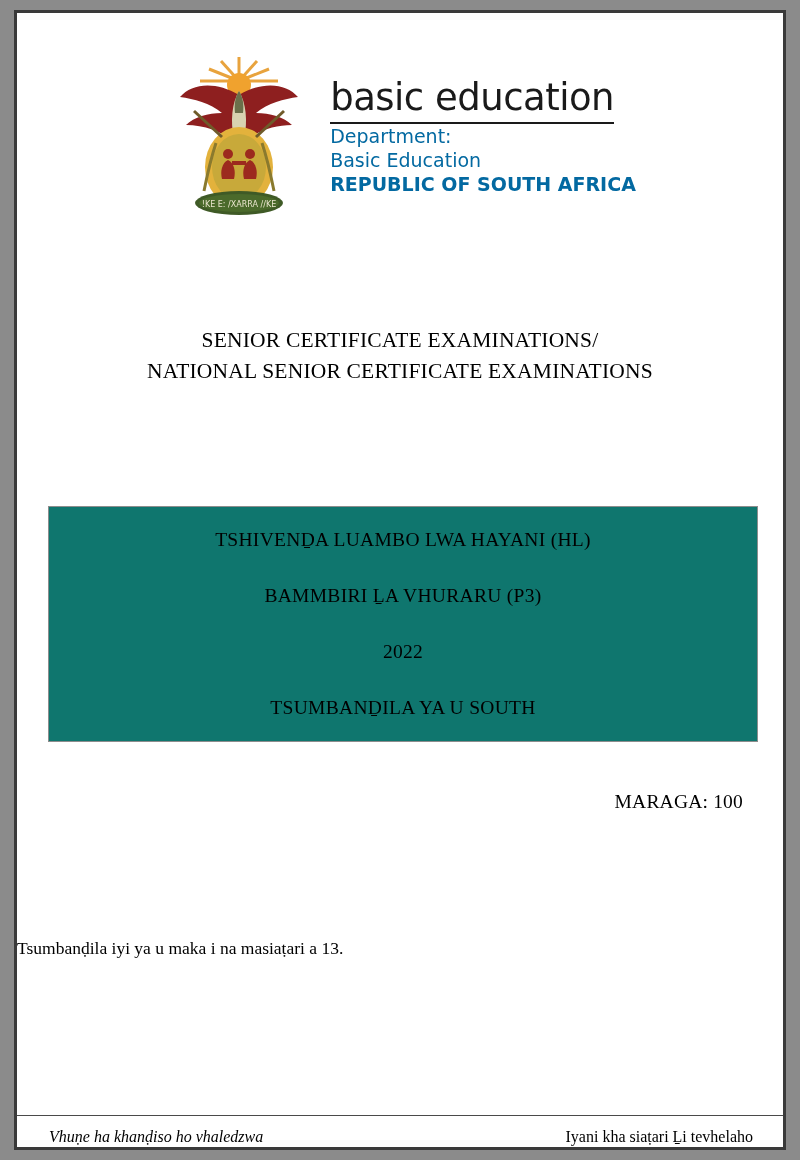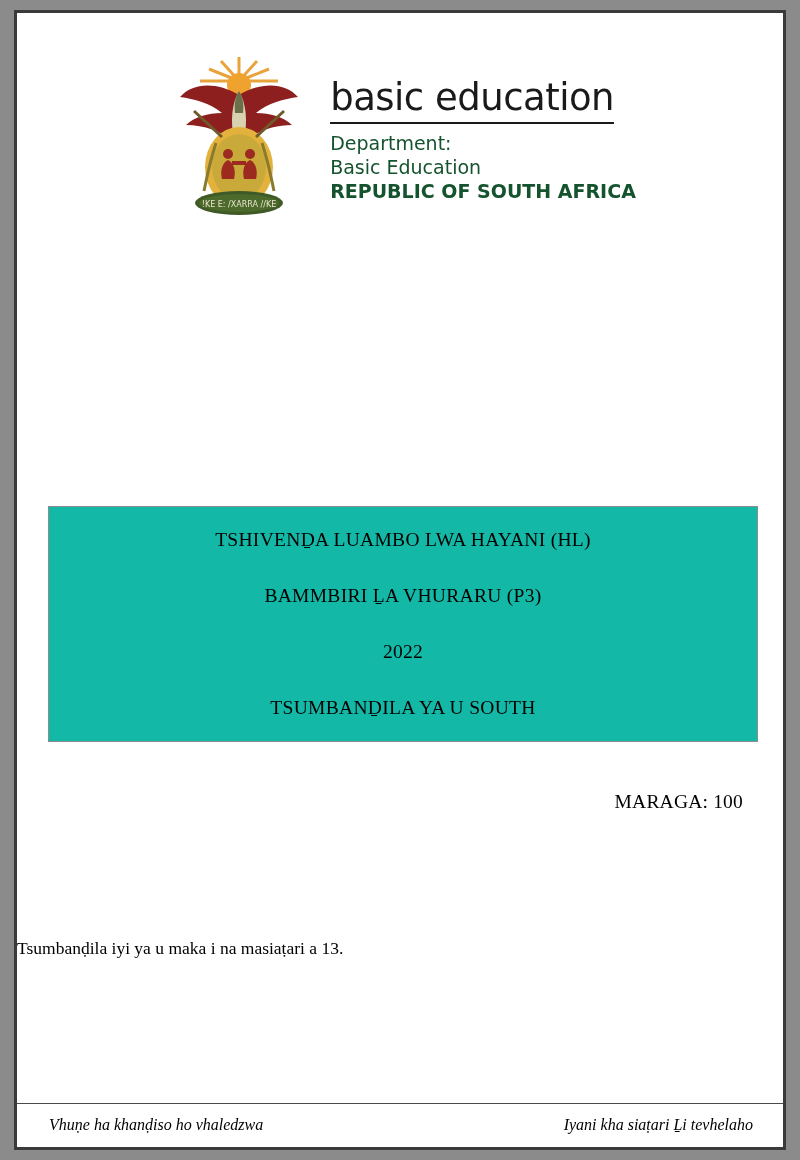--- a/index.html
+++ b/index.html
@@ -58,22 +58,21 @@
     color: #1a1a1a;
     letter-spacing: -0.5px;
     border-bottom: 2px solid #1a1a1a;
     padding-bottom: 4px;
     display: inline-block;
   }
   .dept-lines {
     font-family: "DejaVu Sans", sans-serif;
     font-size: 19px;
     line-height: 1.28;
-    color: #14532d;
-    margin-top: 7px;
+    color: #0369a1;
   }
   .dept-lines .bold {
     font-weight: bold;
   }
 
   
   .exam-heading {
     position: absolute;
     top: 312px;
     left: 0;
@@ -84,21 +83,21 @@
     letter-spacing: 0.2px;
   }
 
   
   .subject-box {
     position: absolute;
     top: 493px;
     left: 31px;
     width: 710px;
     height: 236px;
-    background: #14b8a6;
+    background: #0f766e;
     border: 1px solid #8d8d8d;
     box-sizing: border-box;
     display: flex;
     flex-direction: column;
     justify-content: center;
     align-items: center;
   }
   .subject-line {
     font-size: 19.5px;
     text-align: center;
@@ -125,37 +124,36 @@
     text-align: left;
     font-size: 17.5px;
   }
 
   
   .footer {
     position: absolute;
     bottom: 0;
     left: 0;
     width: 100%;
-    height: 44px;
+    height: 32px;
     border-top: 1px solid #4a4a4a;
     box-sizing: border-box;
   }
   .footer-left {
     position: absolute;
     left: 32px;
     top: 12px;
     font-size: 16px;
     font-style: italic;
   }
   .footer-right {
     position: absolute;
     right: 30px;
     top: 12px;
     font-size: 16px;
-    font-style: italic;
   }
 </style>
 </head>
 <body>
 
 <div class="page-frame">
   <div class="page-inner">
 
     <div class="header">
 
@@ -205,20 +203,24 @@
         <div class="dept-title">basic education</div>
         <div class="dept-lines">
           <div>Department:</div>
           <div>Basic Education</div>
           <div class="bold">REPUBLIC OF SOUTH AFRICA</div>
         </div>
       </div>
 
     </div>
 
+    <div class="exam-heading">
+      <div>SENIOR CERTIFICATE EXAMINATIONS/</div>
+      <div>NATIONAL SENIOR CERTIFICATE EXAMINATIONS</div>
+    </div>
 
     <div class="subject-box">
       <div class="subject-line">TSHIVENḎA LUAMBO LWA HAYANI (HL)</div>
       <div class="subject-line">BAMMBIRI ḺA VHURARU (P3)</div>
       <div class="subject-line">2022</div>
       <div class="subject-line">TSUMBANḎILA YA U SOUTH</div>
     </div>
 
     <div class="marks">MARAGA: 100</div>
 

